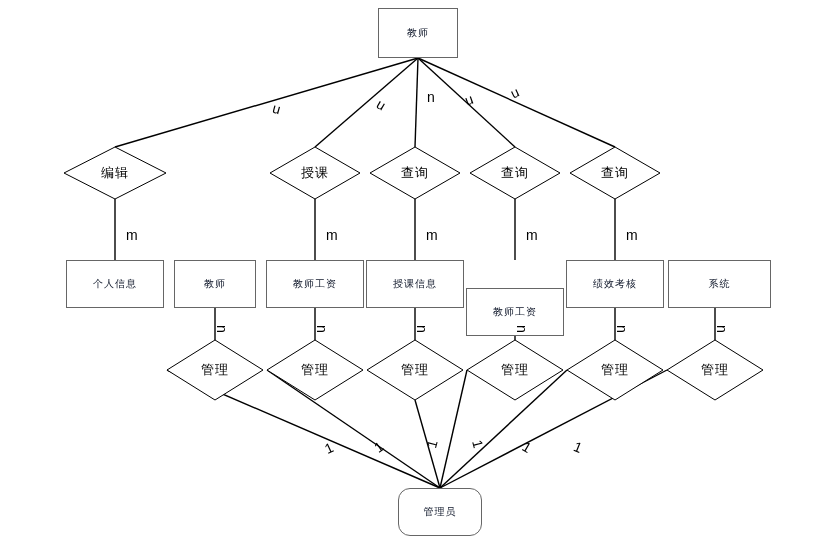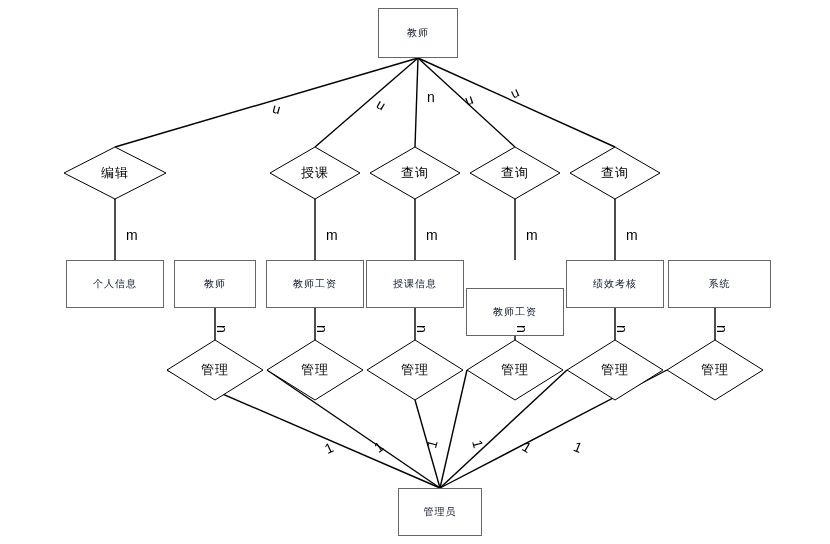--- a/index.html
+++ b/index.html
@@ -115,21 +115,21 @@
     </div>
     <div class="entity" style="left: 466px; top: 260px; width: 98px; height: 48px; margin-top: 28px;">
       <span>教师工资</span>
     </div>
     <div class="entity" style="left: 566px; top: 260px; width: 98px; height: 48px;">
       <span>绩效考核</span>
     </div>
     <div class="entity" style="left: 668px; top: 260px; width: 103px; height: 48px;">
       <span>系统</span>
     </div>
-    <div class="entity" style="left: 398px; top: 488px; width: 84px; height: 48px;">
+    <div class="entity" style="left: 398px; top: 488px; width: 84px; height: 48px; border-radius: 12px;">
       <span>管理员</span>
     </div>
     <div class="rel" style="left: 270px; top: 147px; width: 90px; height: 52px;">
       <svg class="diamond-svg" width="90" height="52" viewBox="0 0 90 52">
         <polygon points="45,0 90,26 45,52 0,26" fill="#ffffff" stroke="#000000" stroke-width="1"></polygon>
       </svg>
       <div class="rel-label">授课</div>
     </div>
     <div class="rel" style="left: 64px; top: 147px; width: 102px; height: 52px;">
       <svg class="diamond-svg" width="102" height="52" viewBox="0 0 102 52">

